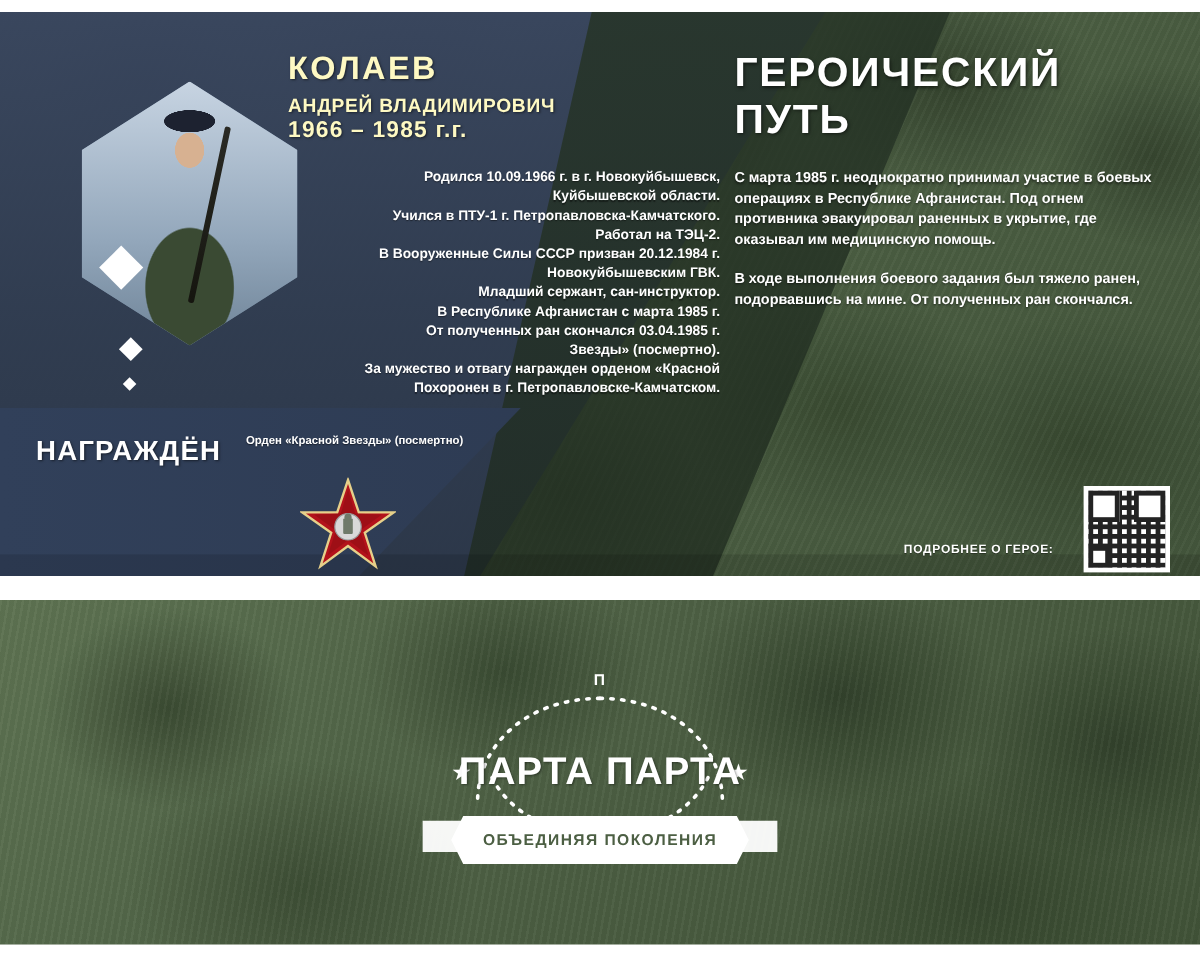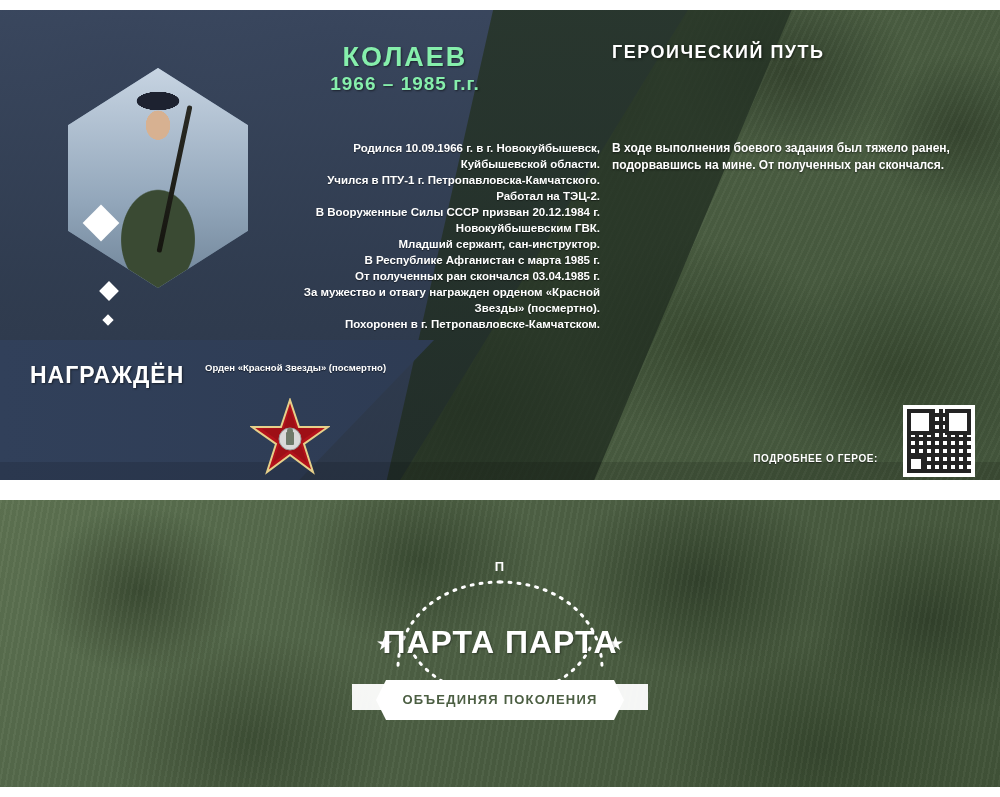--- a/index.html
+++ b/index.html
@@ -113,22 +113,21 @@
   }
   .deco-sq.a { left: 30px; top: 152px; width: 26px; height: 26px; transform: rotate(45deg); }
   .deco-sq.b { left: 44px; top: 226px; width: 14px; height: 14px; transform: rotate(45deg); }
   .deco-sq.c { left: 46px; top: 258px; width: 8px;  height: 8px;  transform: rotate(45deg); }
 
   
   .hero-name {
     position: absolute;
     left: 240px; top: 32px;
     width: 330px;
-    text-align: center;
-    color: #86efac;
+    color: #fef9c3;
   }
   .hero-surname {
     font-size: 27px; font-weight: bold; letter-spacing: 2px;
     text-shadow: 1px 1px 2px rgba(0,0,0,.5);
   }
   .hero-patronymic {
     margin-top: 7px;
     font-size: 16px; font-weight: bold; letter-spacing: .6px;
     text-shadow: 1px 1px 2px rgba(0,0,0,.5);
   }
@@ -150,21 +149,21 @@
     text-align: right;
   }
   .bio p { margin: 0; }
 
   
   .heroic-title {
     position: absolute;
     left: 612px; top: 32px;
     width: 360px;
     color: #ffffff;
-    font-size: 18px; font-weight: bold; letter-spacing: 1.5px;
+    font-size: 34px; font-weight: bold; letter-spacing: 1.5px;
     text-shadow: 1px 1px 3px rgba(0,0,0,.55);
   }
   .heroic-body {
     position: absolute;
     left: 612px; top: 130px;
     width: 352px;
     color: #ffffff;
     font-size: 12px; font-weight: bold; line-height: 17px;
     text-shadow: 0 1px 2px rgba(0,0,0,.55);
   }
@@ -322,40 +321,42 @@
         <div class="photo-figure"></div>
         <div class="rifle"></div>
       </div>
       <div class="deco-sq a"></div>
       <div class="deco-sq b"></div>
       <div class="deco-sq c"></div>
     </div>
 
     <div class="hero-name">
       <div class="hero-surname">КОЛАЕВ</div>
+      <div class="hero-patronymic">АНДРЕЙ ВЛАДИМИРОВИЧ</div>
       <div class="hero-years">1966 – 1985 г.г.</div>
     </div>
 
     <div class="bio">
       <p>Родился 10.09.1966 г. в г. Новокуйбышевск,</p>
       <p>Куйбышевской области.</p>
       <p>Учился в ПТУ-1 г. Петропавловска-Камчатского.</p>
       <p>Работал на ТЭЦ-2.</p>
       <p>В Вооруженные Силы СССР призван 20.12.1984 г.</p>
       <p>Новокуйбышевским ГВК.</p>
       <p>Младший сержант, сан-инструктор.</p>
       <p>В Республике Афганистан с марта 1985 г.</p>
       <p>От полученных ран скончался 03.04.1985 г.</p>
+      <p>Звезды» (посмертно).</p>
       <p>За мужество и отвагу награжден орденом «Красной</p>
-      <p>Звезды» (посмертно).</p>
       <p>Похоронен в г. Петропавловске-Камчатском.</p>
     </div>
 
     <div class="heroic-title">ГЕРОИЧЕСКИЙ ПУТЬ</div>
     <div class="heroic-body">
+      <p>С марта 1985 г. неоднократно принимал участие в боевых операциях в Республике Афганистан. Под огнем противника эвакуировал раненных в укрытие, где оказывал им медицинскую помощь.</p>
       <p>В ходе выполнения боевого задания был тяжело ранен, подорвавшись на мине. От полученных ран скончался.</p>
     </div>
 
     <div class="awarded-title">НАГРАЖДЁН</div>
     <div class="award-caption">Орден «Красной Звезды» (посмертно)</div>
     <div class="order-star">
       <svg viewBox="0 0 80 78" xmlns="http://www.w3.org/2000/svg">
         <polygon points="40,2 49,29 78,29 54,46 63,74 40,57 17,74 26,46 2,29 31,29" fill="#b3121b" stroke="#e6d08a" stroke-width="2"></polygon>
         <polygon points="40,10 46,30 68,31 50,44 57,65 40,52 23,65 30,44 12,31 34,30" fill="#8d0c13" opacity=".55"></polygon>
         <circle cx="40" cy="41" r="11" fill="#d9d9d9" stroke="#9b9b9b" stroke-width="1"></circle>

